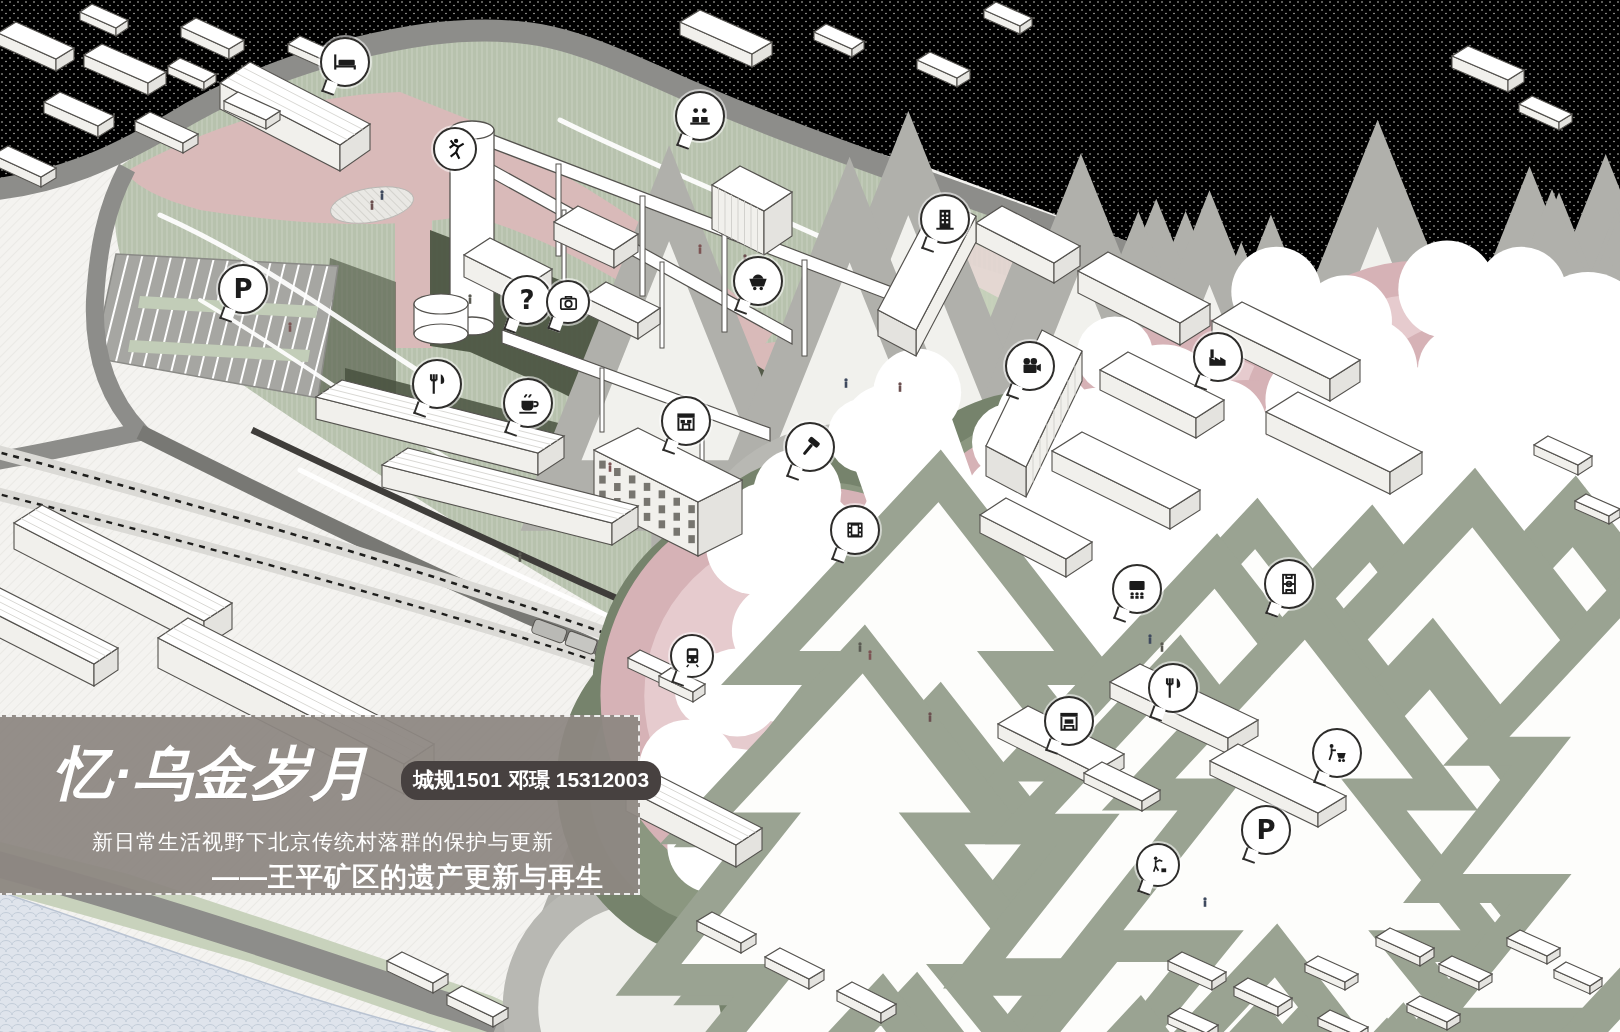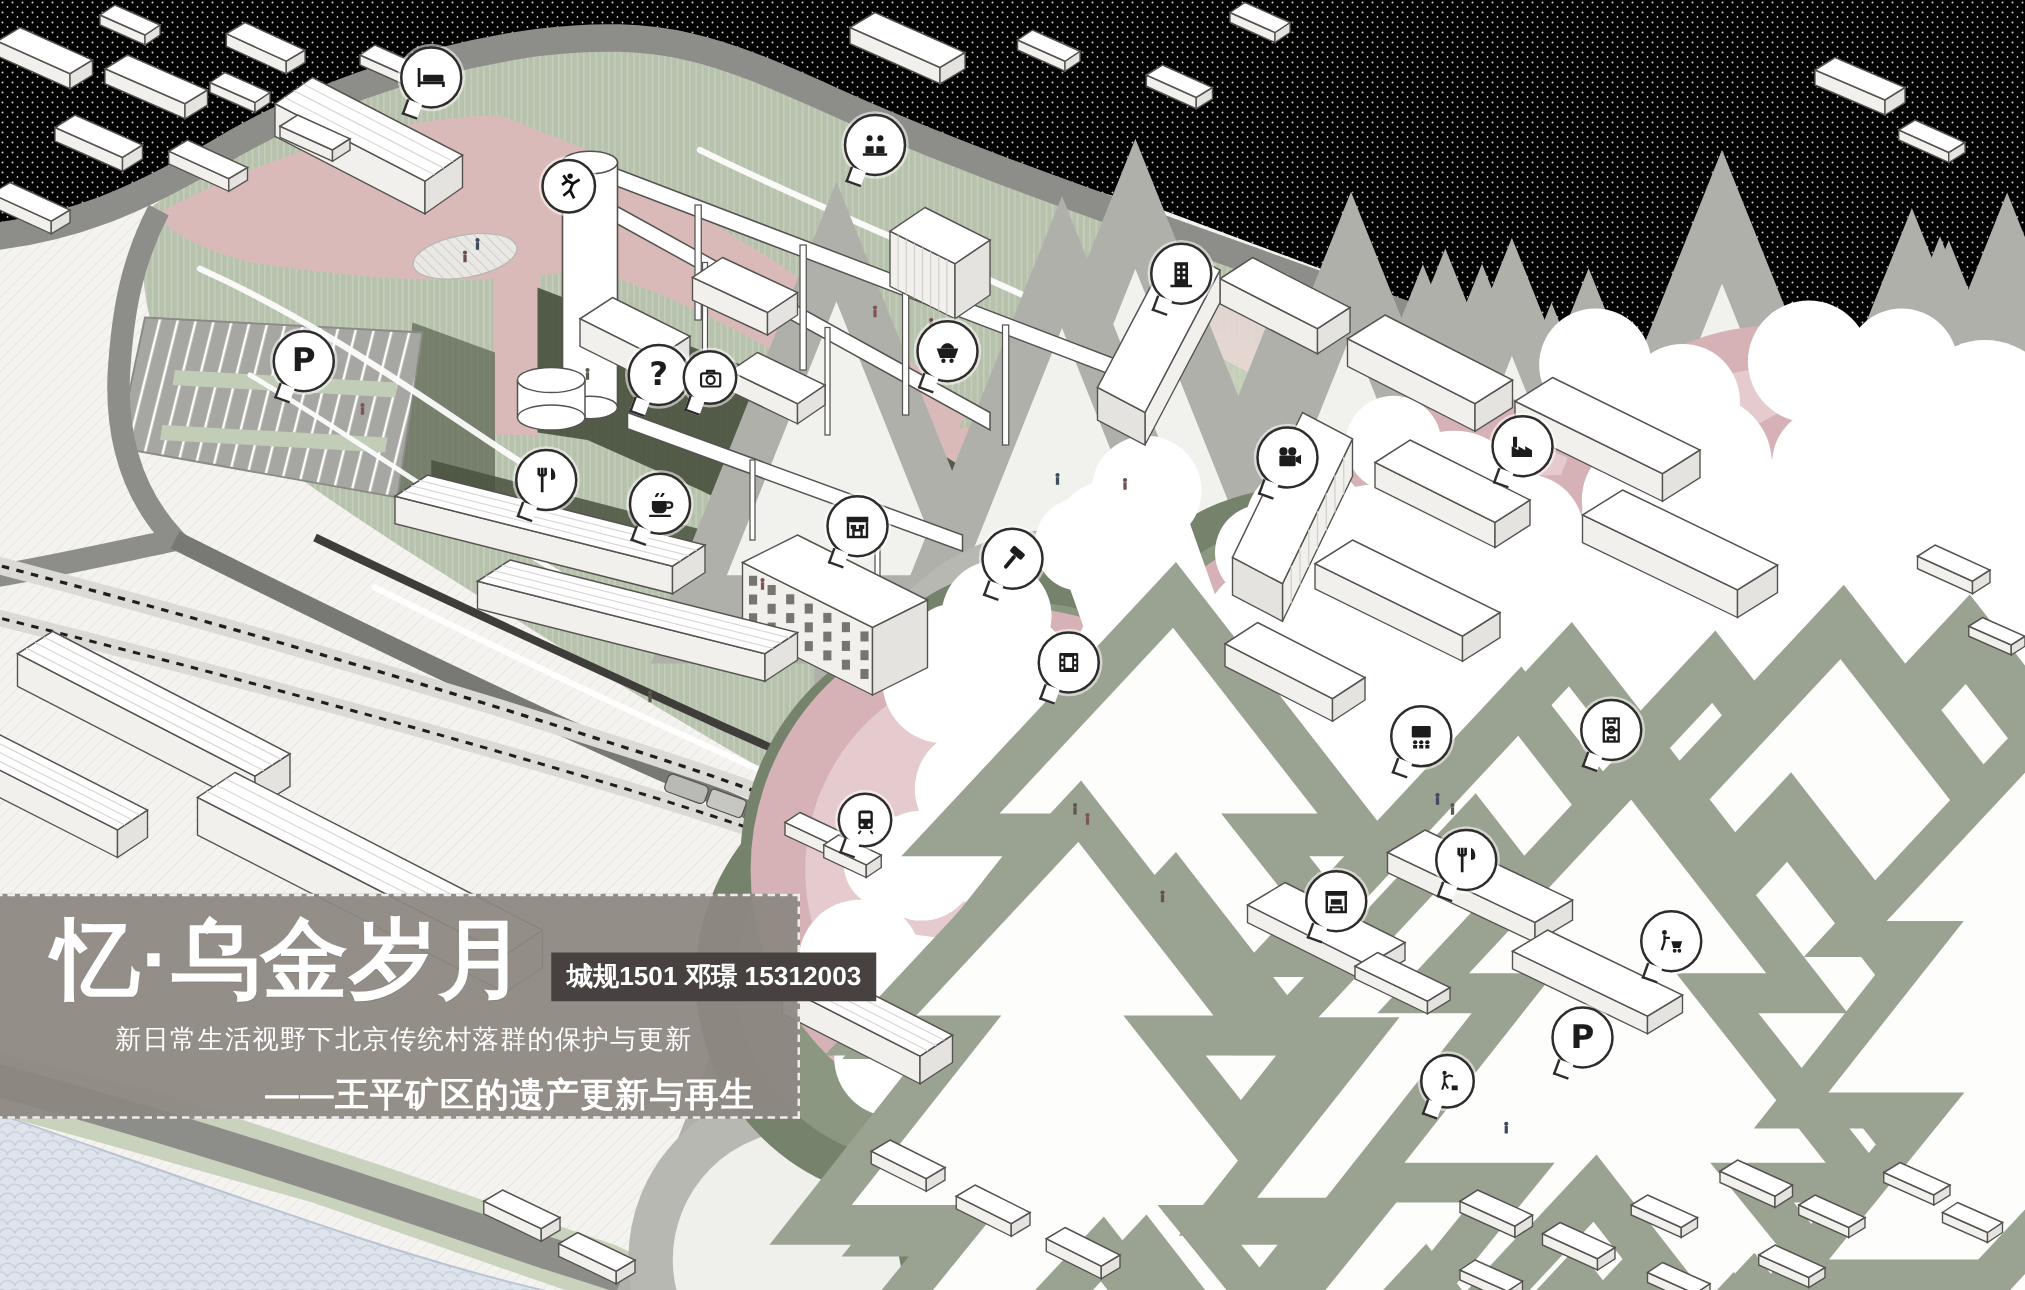--- a/index.html
+++ b/index.html
@@ -21,26 +21,26 @@
   .bubble svg{width:26px;height:26px}
   .bubble.sm svg{width:23px;height:23px}
   .bubble .ltr{font-family:"DejaVu Sans",sans-serif;font-weight:bold;font-size:26px;
           color:#1c1c1c;line-height:1;}
   
   .title-panel{position:absolute;left:-4px;top:715px;width:644px;height:180px;z-index:10;
           box-sizing:border-box;background:rgba(141,135,130,.94);
           border:2px dashed rgba(255,255,255,.85);
           padding:14px 34px 10px 44px;color:#fff;}
   .title-row{display:flex;align-items:flex-end;gap:20px;}
-  .title-row h1{margin:0;font-size:70px;line-height:1.05;font-weight:bold;
-          letter-spacing:1px;white-space:nowrap;text-shadow:0 1px 0 rgba(0,0,0,.08);}
+  .title-row h1{margin:12px;font-size:58px;line-height:1.05;font-weight:bold;
+          letter-spacing:1px;white-space:nowrap;text-shadow:0 1px 0 rgba(0,0,0,.08);font-style:italic;}
   .badge{background:var(--badge,#474140);padding:5px 12px 6px;font-size:21px;
-          font-weight:bold;white-space:nowrap;margin-bottom:4px;}
+          font-weight:bold;white-space:nowrap;margin-bottom:16px;border-radius:17px;}
   .sub1{margin-top:12px;text-align:center;font-size:21px;letter-spacing:1px;}
-  .sub2{text-align:right;font-size:27px;font-weight:bold;margin-top:13px;letter-spacing:1px;}
+  .sub2{text-align:right;font-size:27px;font-weight:bold;margin-top:3px;letter-spacing:1px;}
 </style>
 </head>
 <body>
 
 <div class="stage">
 
 <svg class="map" width="1620" height="1032" viewBox="0 0 1620 1032">
   <defs>
     <pattern id="hat" width="7" height="7" patternUnits="userSpaceOnUse" patternTransform="rotate(45)">
       <rect width="7" height="7" fill="#f4f3f0"></rect>

